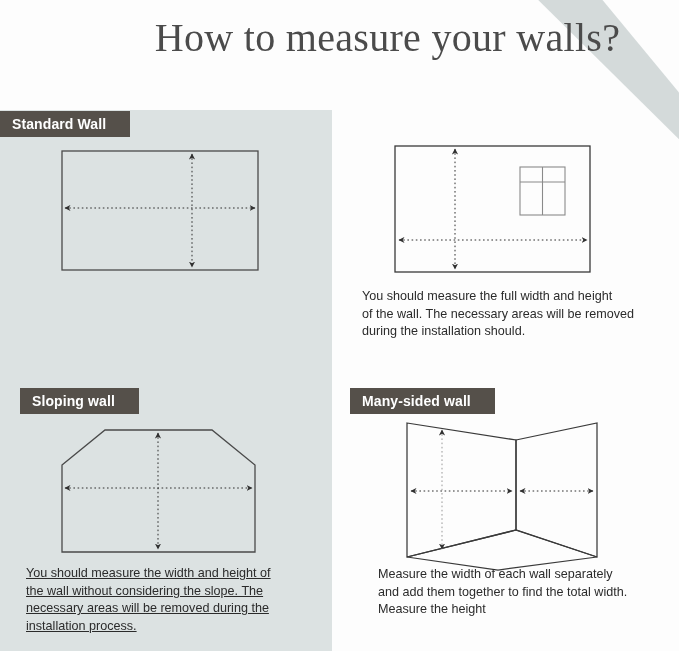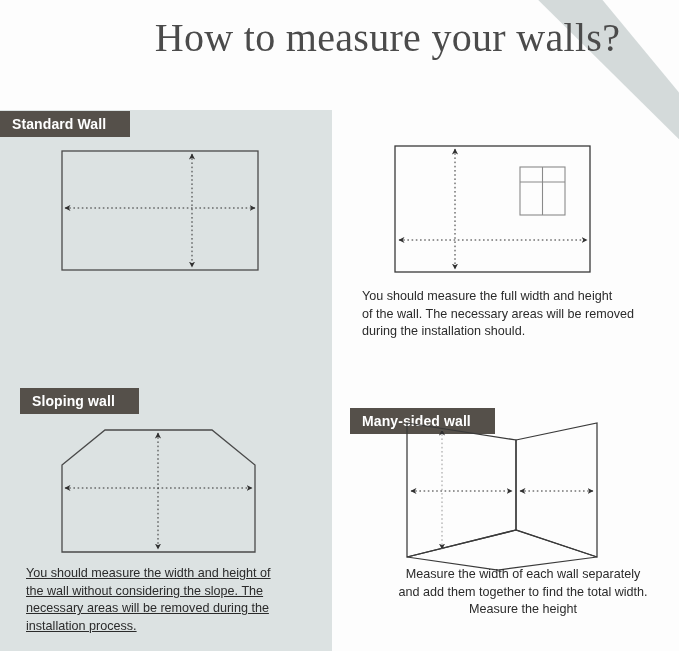--- a/index.html
+++ b/index.html
@@ -46,21 +46,21 @@
     letter-spacing: 0.1px;
     line-height: 26px;
     height: 26px;
     padding: 0 24px 0 12px;
     white-space: nowrap;
     box-sizing: border-box;
   }
   #badge-standard   { left: 0px;   top: 111px; }
   #badge-obstacles  { left: 337px; top: 110px; }
   #badge-sloping    { left: 12px;   top: 388px; margin-left: 8px; }
-  #badge-manysided  { left: 350px; top: 408px; }
+  #badge-manysided  { left: 350px; top: 388px; }
 
   
   .page-title {
     position: absolute;
     left: 0;
     top: 14px;
     width: 679px;
     text-align: center;
     font-family: "Liberation Serif", serif;
     font-size: 40px;
@@ -75,21 +75,21 @@
     position: absolute;
     font-family: "Liberation Sans", sans-serif;
     font-size: 12.6px;
     line-height: 17.5px;
     color: #2b2b2b;
     white-space: pre-line;
   }
   #cap-standard  { left: 52px;  top: 289px; width: 250px; }
   #cap-obstacles { left: 362px; top: 288px; width: 300px; }
   #cap-sloping   { left: 26px;  top: 565px; width: 288px; text-decoration: underline; }
-  #cap-manysided { left: 378px; top: 566px; width: 290px; text-align: center; }
+  #cap-manysided { left: 378px; top: 566px; width: 290px; }
 
   
   .diagram {
     position: absolute;
   }
   #dia-standard  { left: 40px;  top: 140px; }
   #dia-obstacles { left: 385px; top: 140px; }
   #dia-sloping   { left: 40px;  top: 418px; }
   #dia-manysided { left: 380px; top: 410px; }
 

